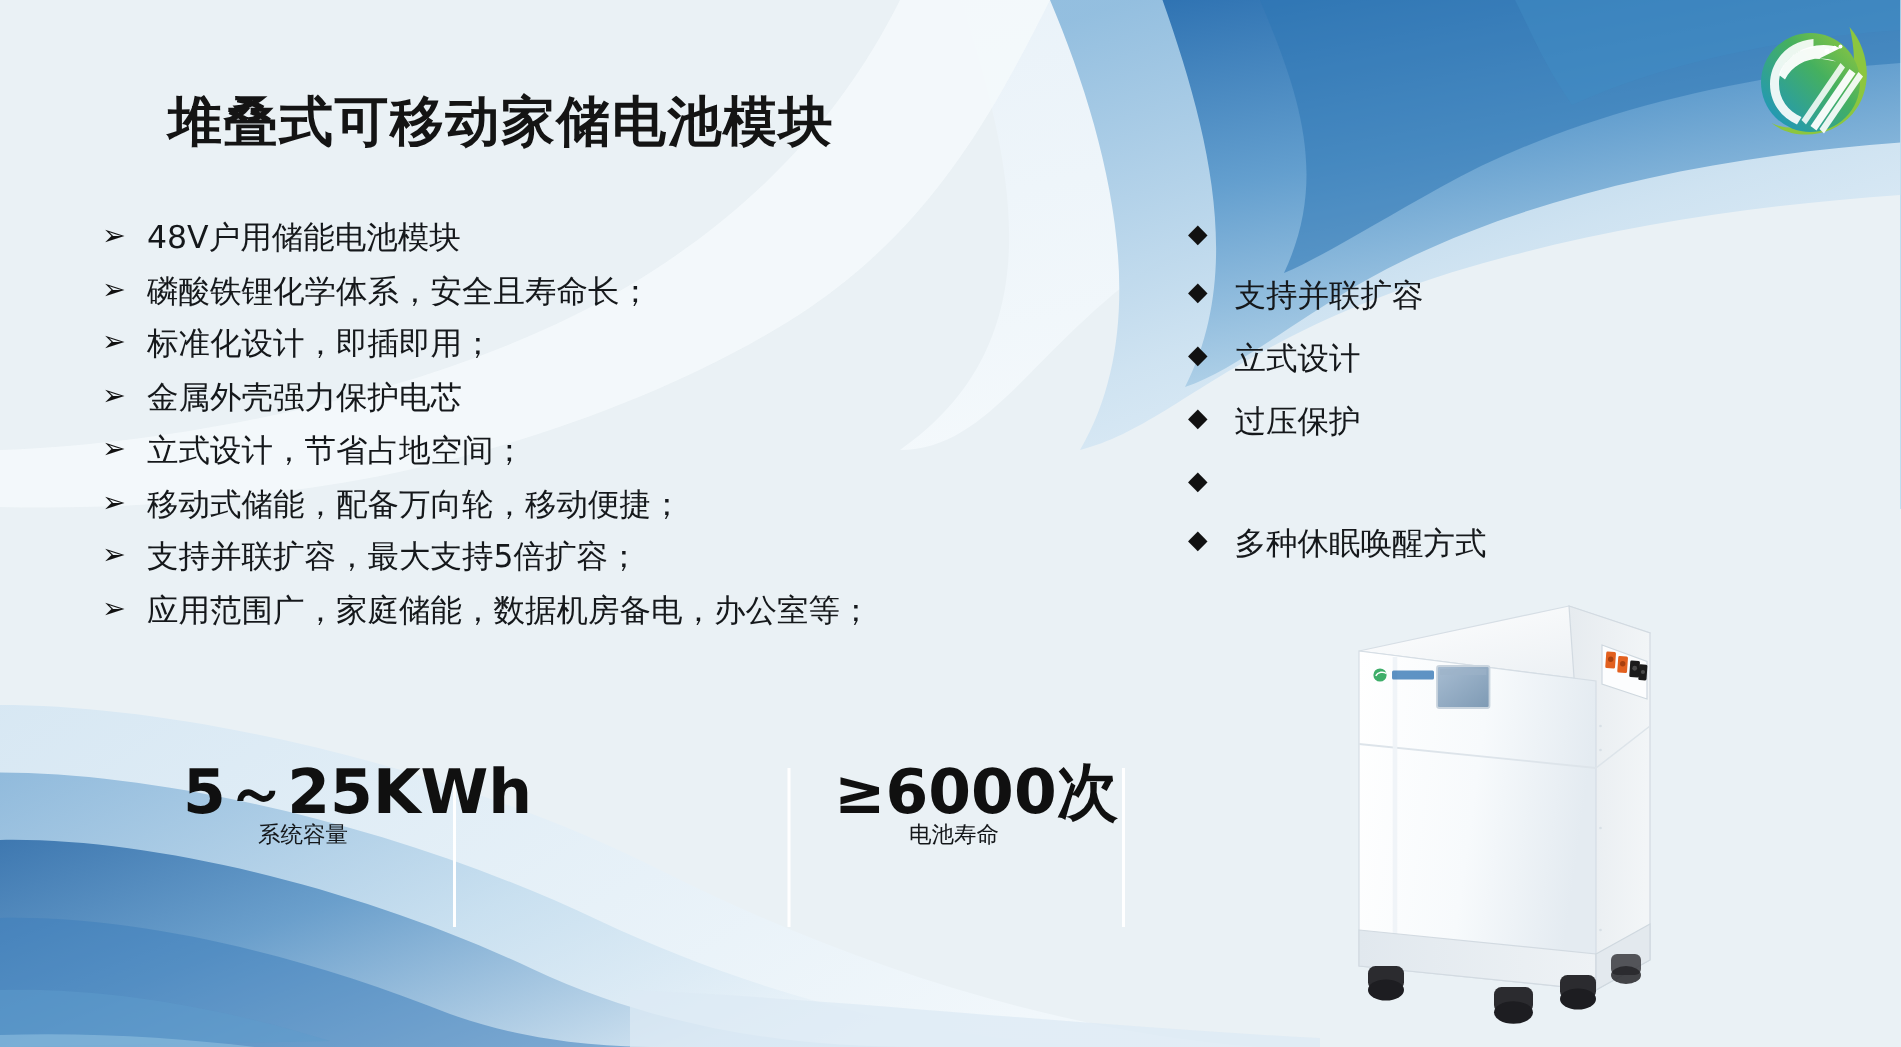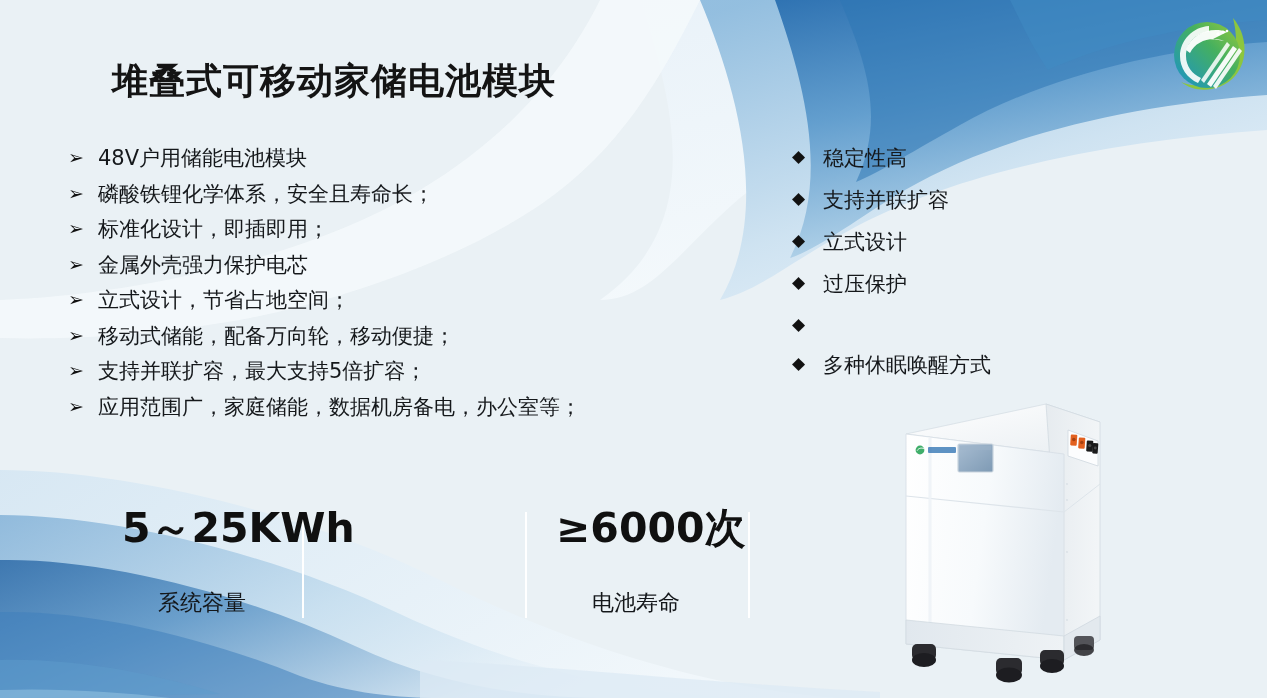--- a/index.html
+++ b/index.html
@@ -48,21 +48,21 @@
 
   
   .stats{position:absolute;left:60px;top:508px;width:700px;height:112px;}
   .stat{position:absolute;top:0;text-align:center;}
   .stat .val{
     font-size:41px;font-weight:700;color:#101010;
     font-family:"DejaVu Sans","Liberation Sans",sans-serif;
     white-space:nowrap;line-height:1;
   }
   .stat .lbl{
-    margin-top:43px;font-size:22px;color:#14171a;
+    font-size:15px;color:#14171a;
     font-family:"DejaVu Sans","Liberation Sans",sans-serif;
     white-space:nowrap;line-height:1;
   }
   .divider{position:absolute;top:4px;width:2px;height:106px;background:#ffffff;}
 
   
   .product{position:absolute;left:878px;top:392px;width:240px;height:300px;}
 </style>
 </head>
 <body>
@@ -199,21 +199,20 @@
     </div>
     <div class="bullet">
       <span class="mark">➢</span>
       <span class="txt">应用范围广，家庭储能，数据机房备电，办公室等；</span>
     </div>
   </div>
 
   <div class="col-right">
     <div class="bullet">
       <span class="mark">◆</span>
-      <span class="txt">稳定性高</span>
     </div>
     <div class="bullet">
       <span class="mark">◆</span>
       <span class="txt">支持并联扩容</span>
     </div>
     <div class="bullet">
       <span class="mark">◆</span>
       <span class="txt">立式设计</span>
     </div>
     <div class="bullet">

